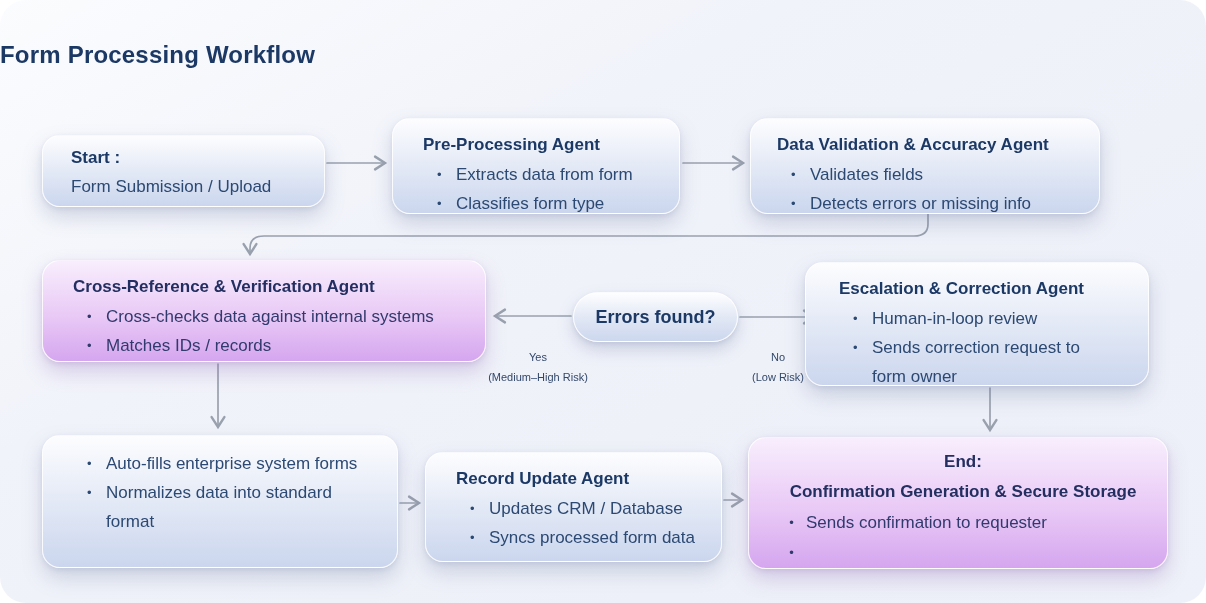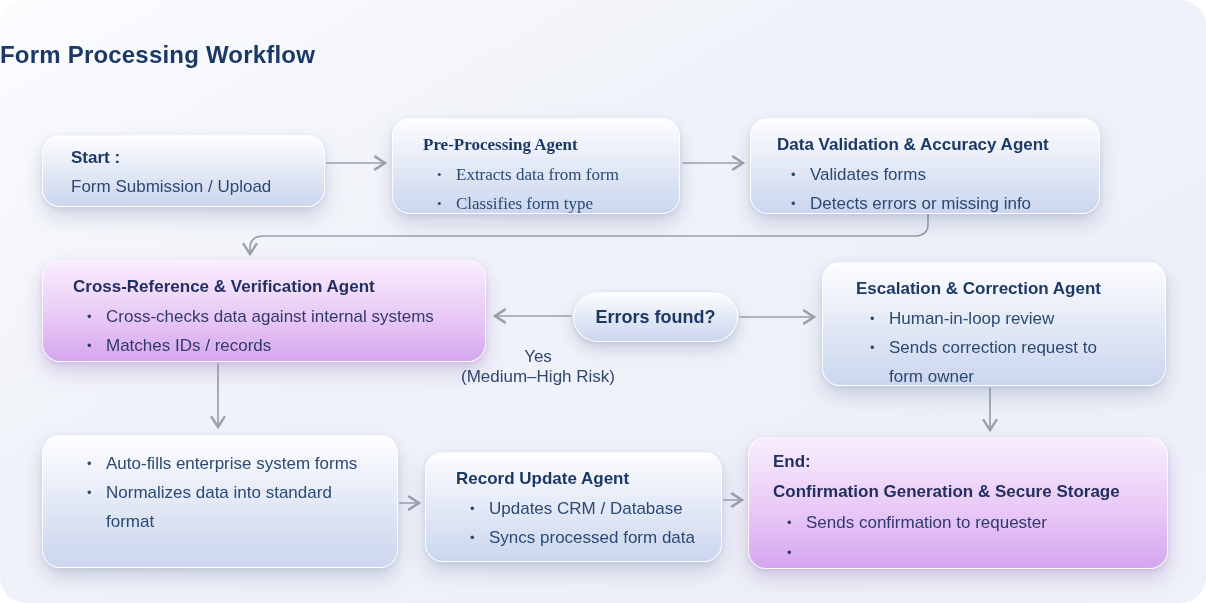--- a/index.html
+++ b/index.html
@@ -33,34 +33,34 @@
   .pill{
     position:absolute;box-sizing:border-box;border-radius:25px;
     background:linear-gradient(180deg,#fdfeff 0%,#e2e8f5 50%,#ccd7ee 100%);
     box-shadow:0 8px 16px rgba(110,125,165,.28),0 2px 4px rgba(110,125,165,.16);
     border:1px solid rgba(255,255,255,.9);
     display:flex;align-items:center;justify-content:center;
     font-size:18px;font-weight:700;color:#1c3966;
   }
   .edge-label{
     position:absolute;text-align:center;color:#32486b;
-    font-size:17px;line-height:20px;
+    font-size:11px;line-height:20px;
   }
   svg.connectors{position:absolute;left:0;top:0;z-index:1;}
   .node,.pill,.edge-label,.page-title{z-index:2;}
   
   #n-start{left:42px;top:135px;width:283px;height:72px;padding:7px 20px 0 28px;}
-  #n-pre{left:392px;top:118px;width:288px;height:96px;padding:11px 12px 0 30px;font-family:Liberation Serif, serif;}
+  #n-pre{left:392px;top:118px;width:288px;height:96px;padding:11px 12px 0 30px;}
   #n-dval{left:750px;top:118px;width:350px;height:96px;padding:11px 10px 0 26px;}
   #n-cross{left:42px;top:260px;width:444px;height:102px;padding:11px 14px 0 30px;}
-  #n-esc{left:822px;top:262px;width:344px;height:124px;padding:11px 40px 0 33px;}
+  #n-esc{left:805px;top:262px;width:344px;height:124px;padding:11px 40px 0 33px;}
   #n-sys{left:42px;top:435px;width:356px;height:133px;padding:12px 18px 0 30px;}
   #n-rec{left:425px;top:452px;width:297px;height:110px;padding:11px 12px 0 30px;}
   #n-end{left:748px;top:437px;width:420px;height:132px;padding:9px 14px 0 24px;}
-  #n-end{line-height:30px;}
+  #n-end{line-height:30px;text-align:center;}
   #pill-errors{left:573px;top:292px;width:165px;height:50px;text-align:right;}
   #lbl-yes{left:452px;top:347px;width:172px;}
   #lbl-no{left:718px;top:347px;width:120px;}
 </style>
 </head>
 <body>
 
 <div class="canvas">
 
   <div class="page-title">Form Processing Workflow</div>
@@ -101,21 +101,21 @@
         <span>Classifies form type</span>
       </div>
     </div>
   </div>
 
   <div class="node" id="n-dval">
     <div class="ttl">Data Validation &amp; Accuracy Agent</div>
     <div class="bullets">
       <div class="bullet">
         <span class="dot">•</span>
-        <span>Validates forms</span>
+        <span>Validates fields</span>
       </div>
       <div class="bullet">
         <span class="dot">•</span>
         <span>Detects errors or missing info</span>
       </div>
     </div>
   </div>
 
   <div class="node purple" id="n-cross">
     <div class="ttl">Cross-Reference &amp; Verification Agent</div>
@@ -133,20 +133,24 @@
 
   <div class="pill" id="pill-errors">
     <span>Errors found?</span>
   </div>
 
   <div class="edge-label" id="lbl-yes">
     <div>Yes</div>
     <div>(Medium–High Risk)</div>
   </div>
 
+  <div class="edge-label" id="lbl-no">
+    <div>No</div>
+    <div>(Low Risk)</div>
+  </div>
 
   <div class="node" id="n-esc">
     <div class="ttl">Escalation &amp; Correction Agent</div>
     <div class="bullets">
       <div class="bullet">
         <span class="dot">•</span>
         <span>Human-in-loop review</span>
       </div>
       <div class="bullet">
         <span class="dot">•</span>

